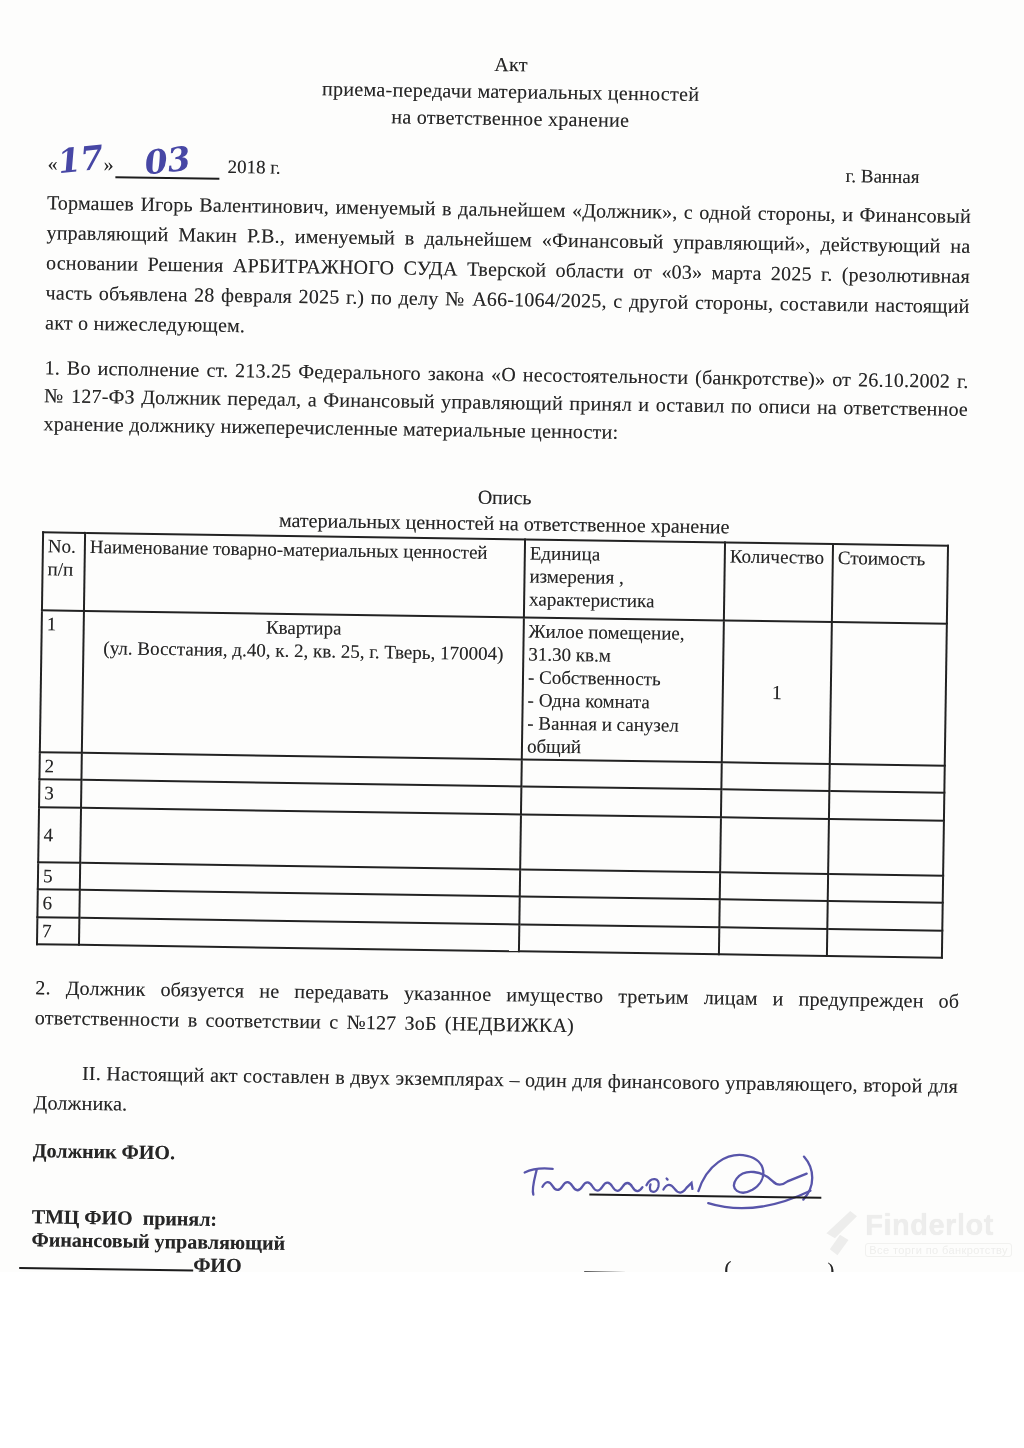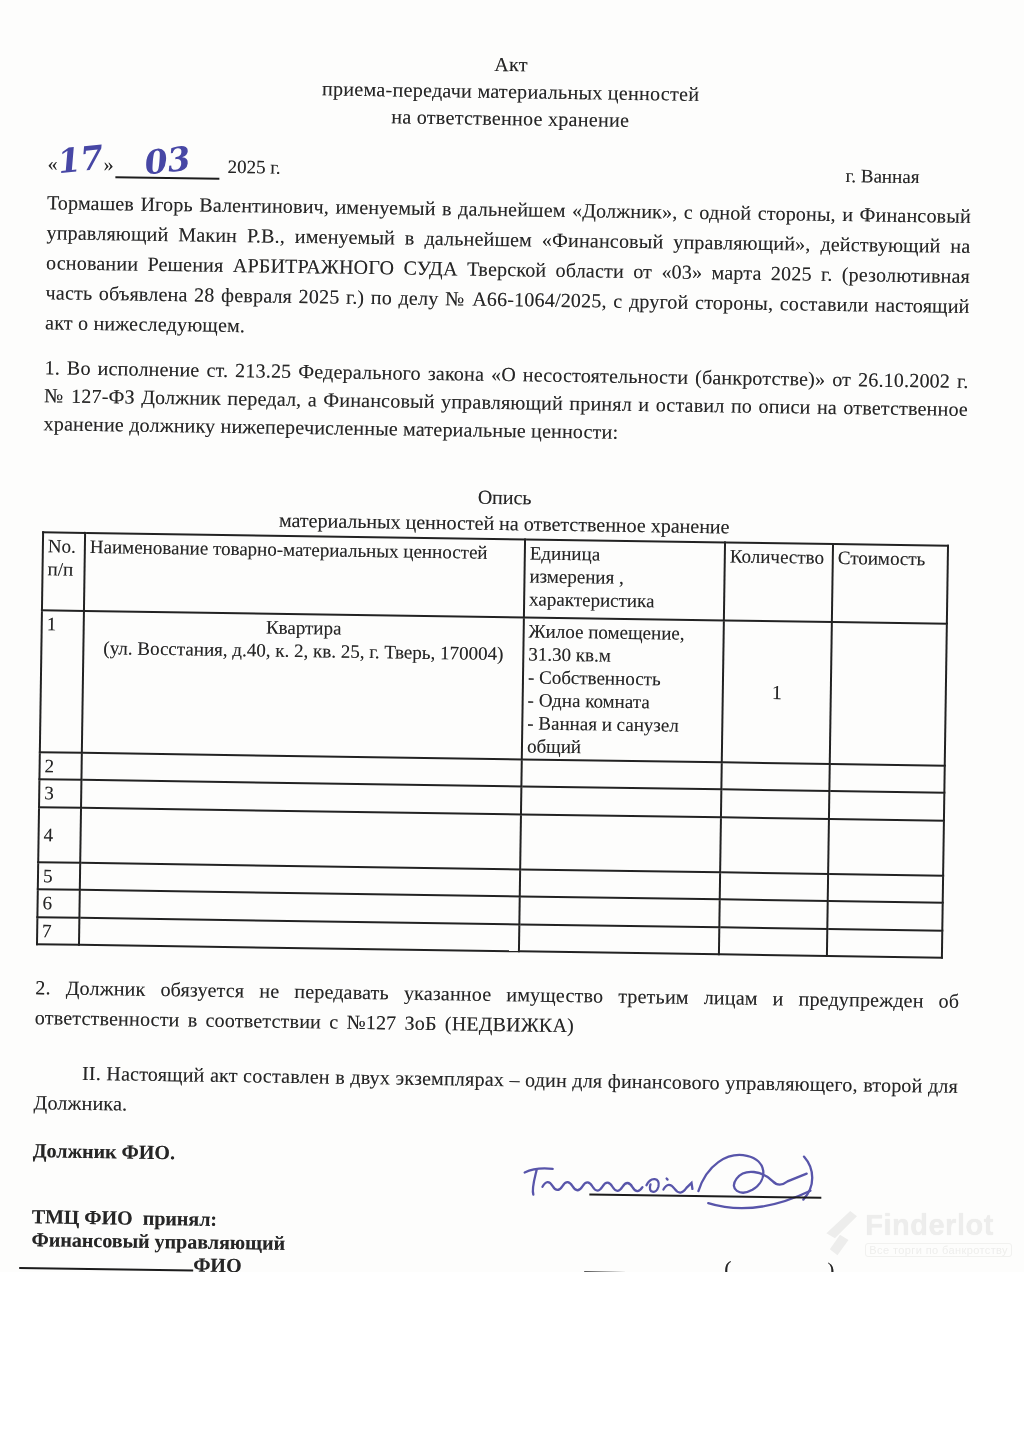--- a/index.html
+++ b/index.html
@@ -85,21 +85,21 @@
   <div class="doc">
 
     <div class="title">
       <div>Акт</div>
       <div>приема-передачи материальных ценностей</div>
       <div>на ответственное хранение</div>
     </div>
 
     <div class="dateline">
       <div class="date">
-        <span>«</span><span class="day-slot"><span class="hand">17</span></span><span>»</span><span class="month-slot"><span class="hand">03</span></span><span class="year">2025 г.</span>
+        <span>«</span><span class="day-slot"><span class="hand">17</span></span><span>»</span><span class="month-slot"><span class="hand">03</span></span><span class="year">2018 г.</span>
       </div>
       <div class="city">г. Ванная</div>
     </div>
 
     <p class="para intro">Тормашев Игорь Валентинович, именуемый в дальнейшем «Должник», с одной стороны, и Финансовый управляющий Макин Р.В., именуемый в дальнейшем «Финансовый управляющий», действующий на основании Решения АРБИТРАЖНОГО СУДА Тверской области от «03» марта 2025 г. (резолютивная часть объявлена 28 февраля 2025 г.) по делу № А66-1064/2025, с другой стороны, составили настоящий акт о нижеследующем.</p>
 
     <p class="para clause1">1. Во исполнение ст. 213.25 Федерального закона «О несостоятельности (банкротстве)» от 26.10.2002 г. № 127-ФЗ Должник передал, а Финансовый управляющий принял и оставил по описи на ответственное хранение должнику нижеперечисленные материальные ценности:</p>
 
     <div class="inv-caption">
       <div>Опись</div>

